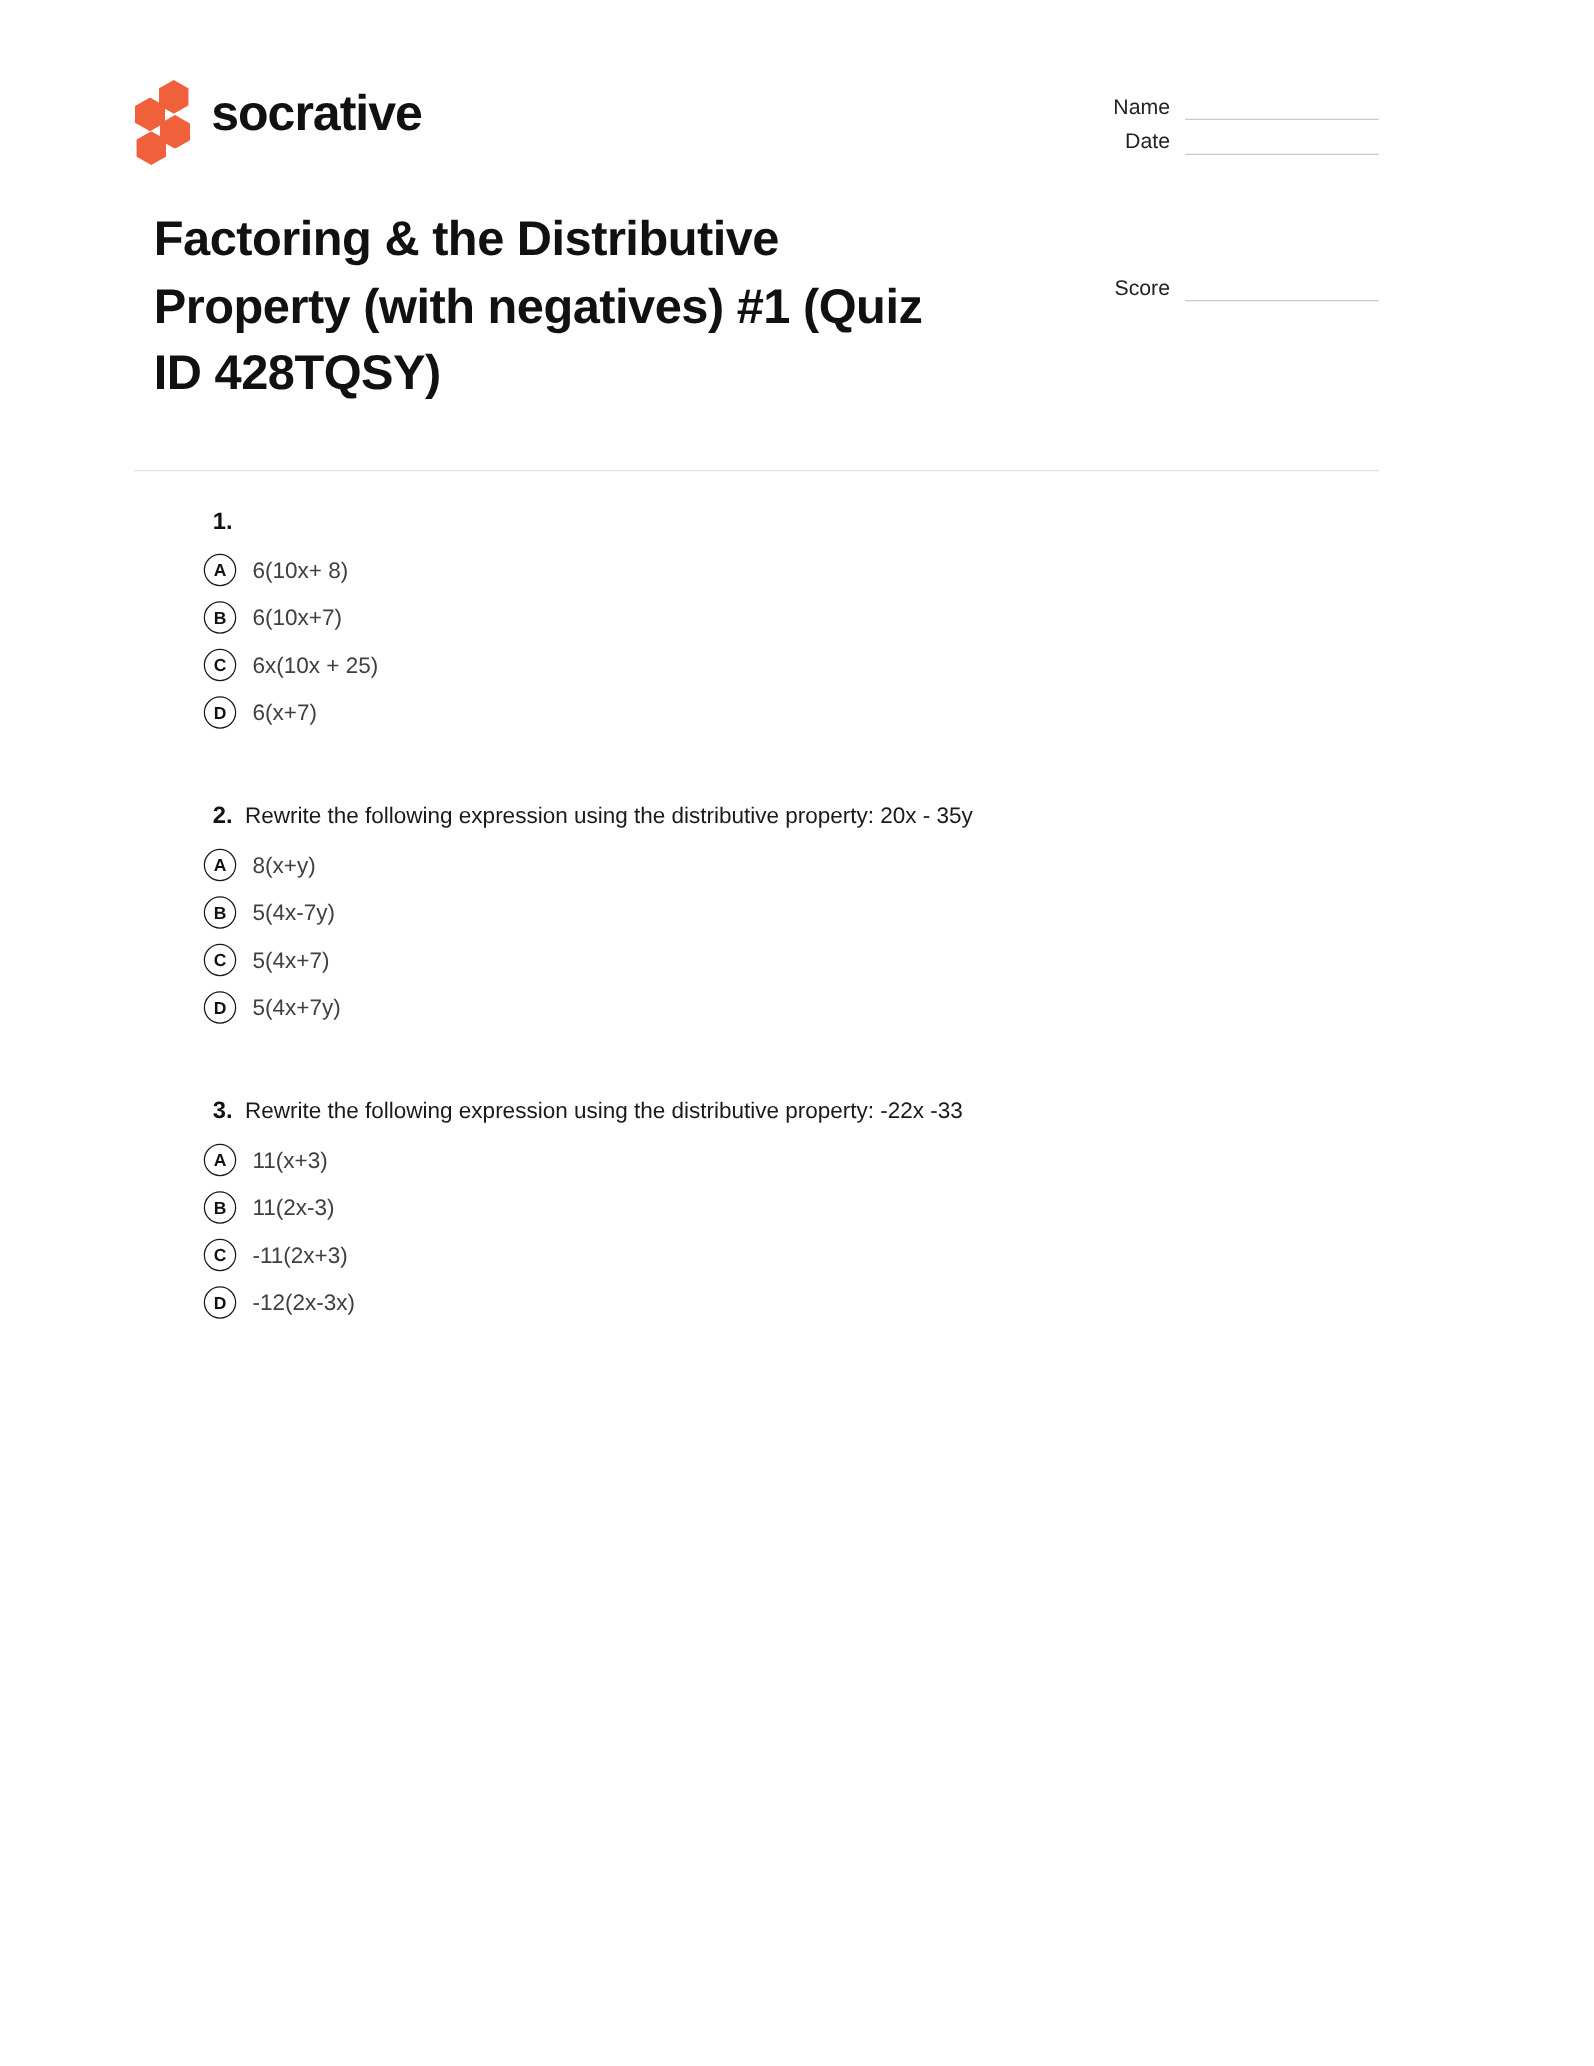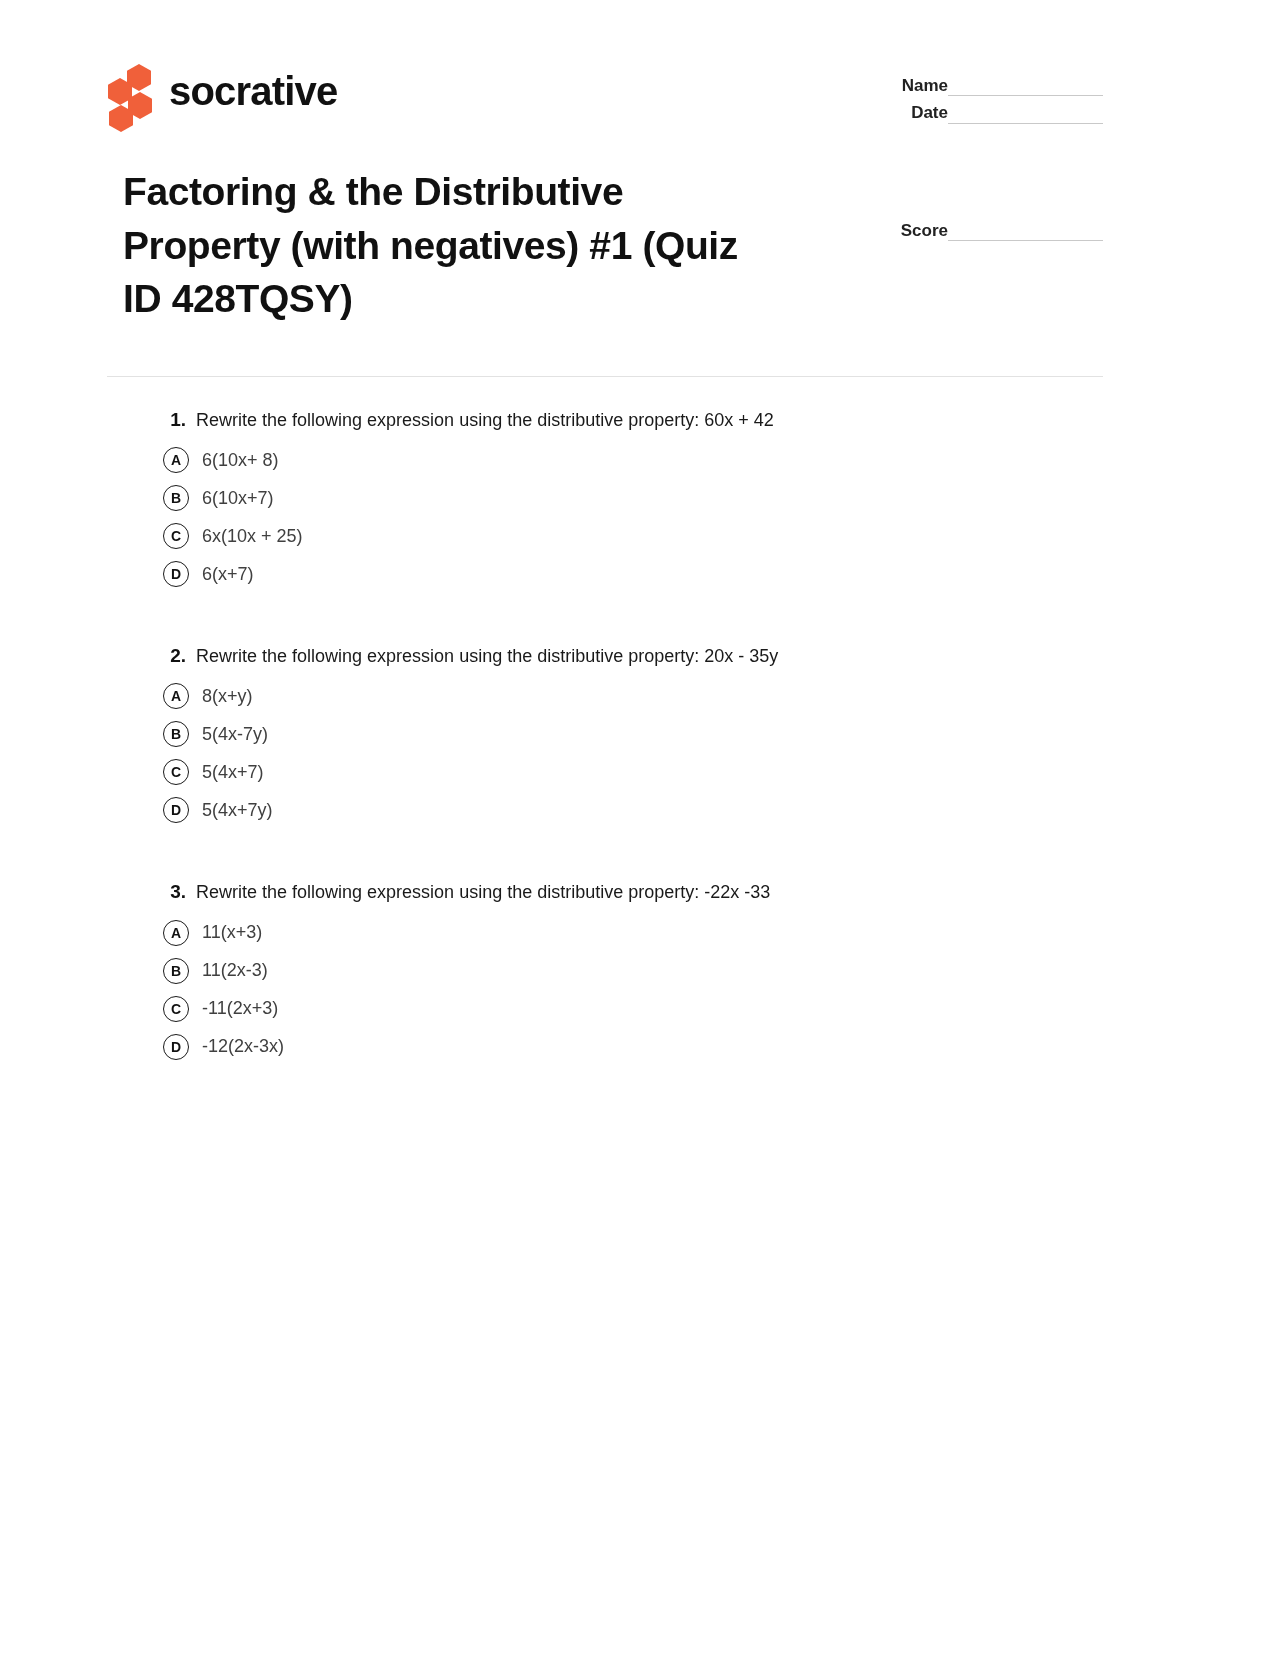--- a/index.html
+++ b/index.html
@@ -71,22 +71,21 @@
     display: flex;
     flex-direction: column;
     gap: 7px;
     padding-top: 18px;
     min-width: 238px;
   }
   .meta-row {
     display: flex;
     align-items: flex-end;
     justify-content: flex-end;
-    gap: 0;
-    font-weight: bold;
+    gap: 12px;
   }
   .meta-label {
     font-size: 17px;
     color: #222222;
     line-height: 1.2;
     white-space: nowrap;
   }
   .meta-line {
     width: 155px;
     border-bottom: 1px solid #c9c9c9;
@@ -219,21 +218,20 @@
     </div>
   </div>
 
   <div class="divider"></div>
 
   <div class="questions">
 
     <div class="question">
       <div class="q-head">
         <span class="q-num">1.</span>
-        <span class="q-text">Rewrite the following expression using the distributive property: 60x + 42</span>
       </div>
       <div class="choices">
         <div class="choice">
           <span class="bubble">A</span>
           <span class="choice-text">6(10x+ 8)</span>
         </div>
         <div class="choice">
           <span class="bubble">B</span>
           <span class="choice-text">6(10x+7)</span>
         </div>

